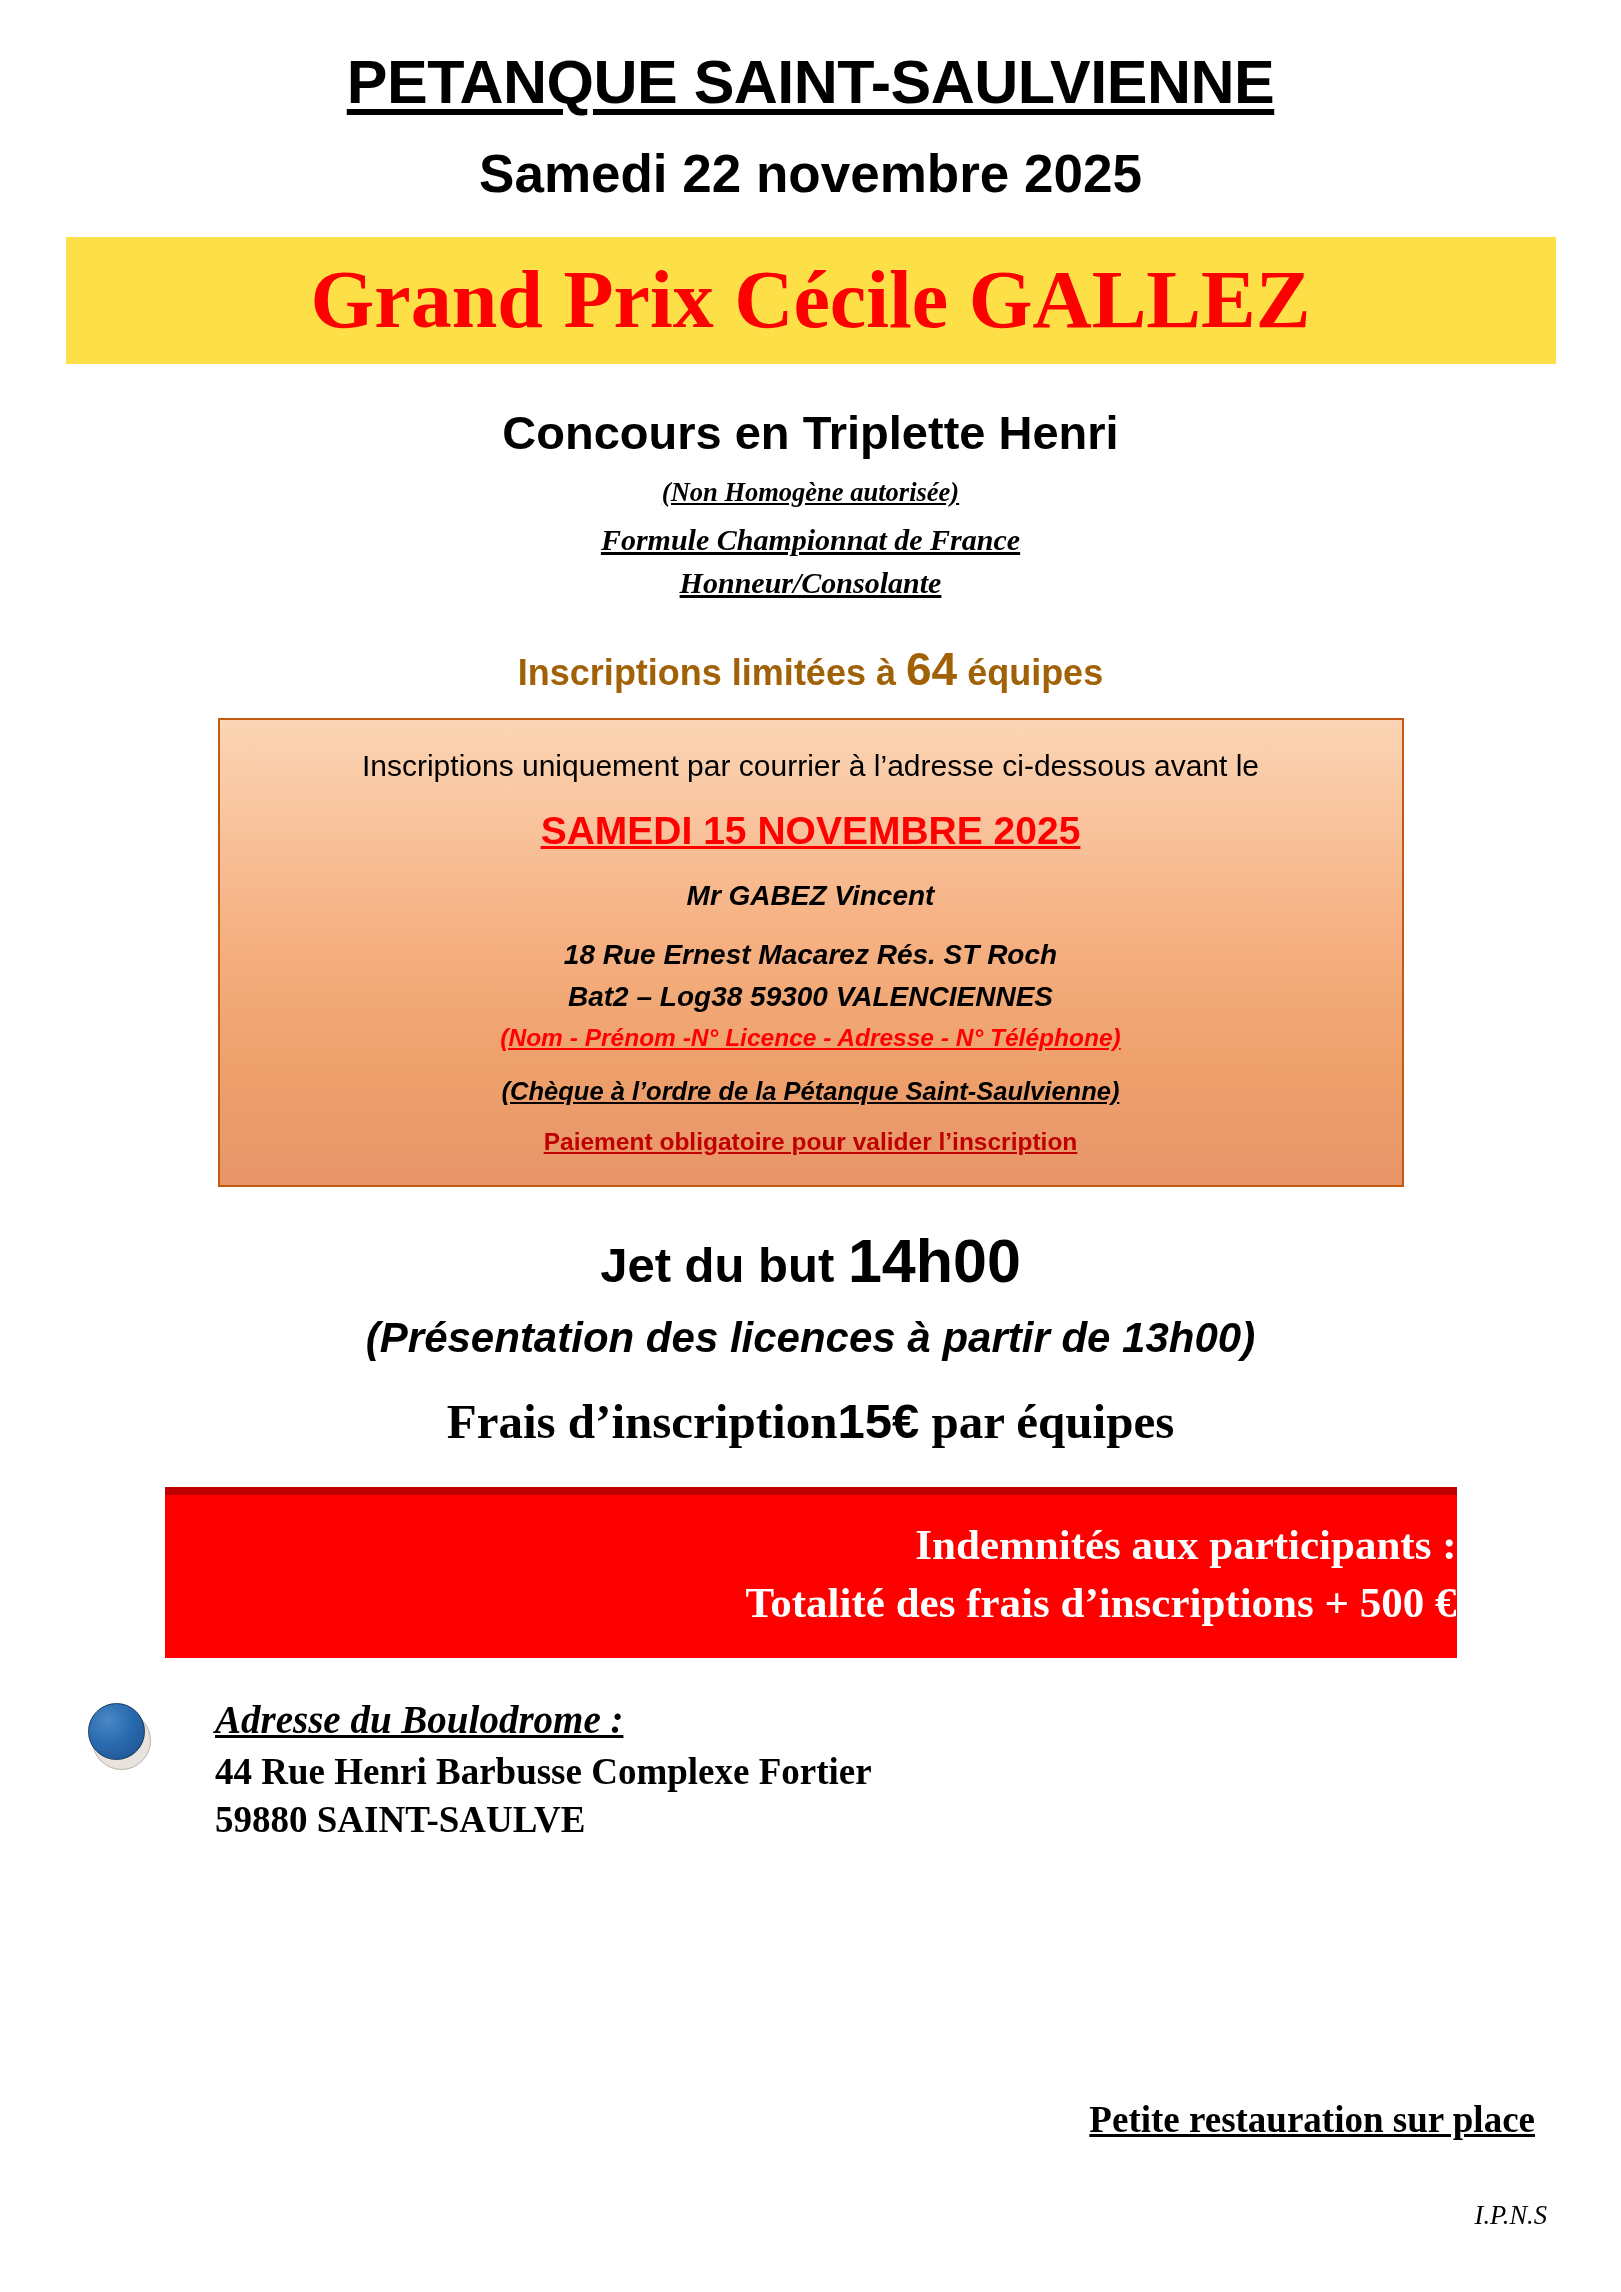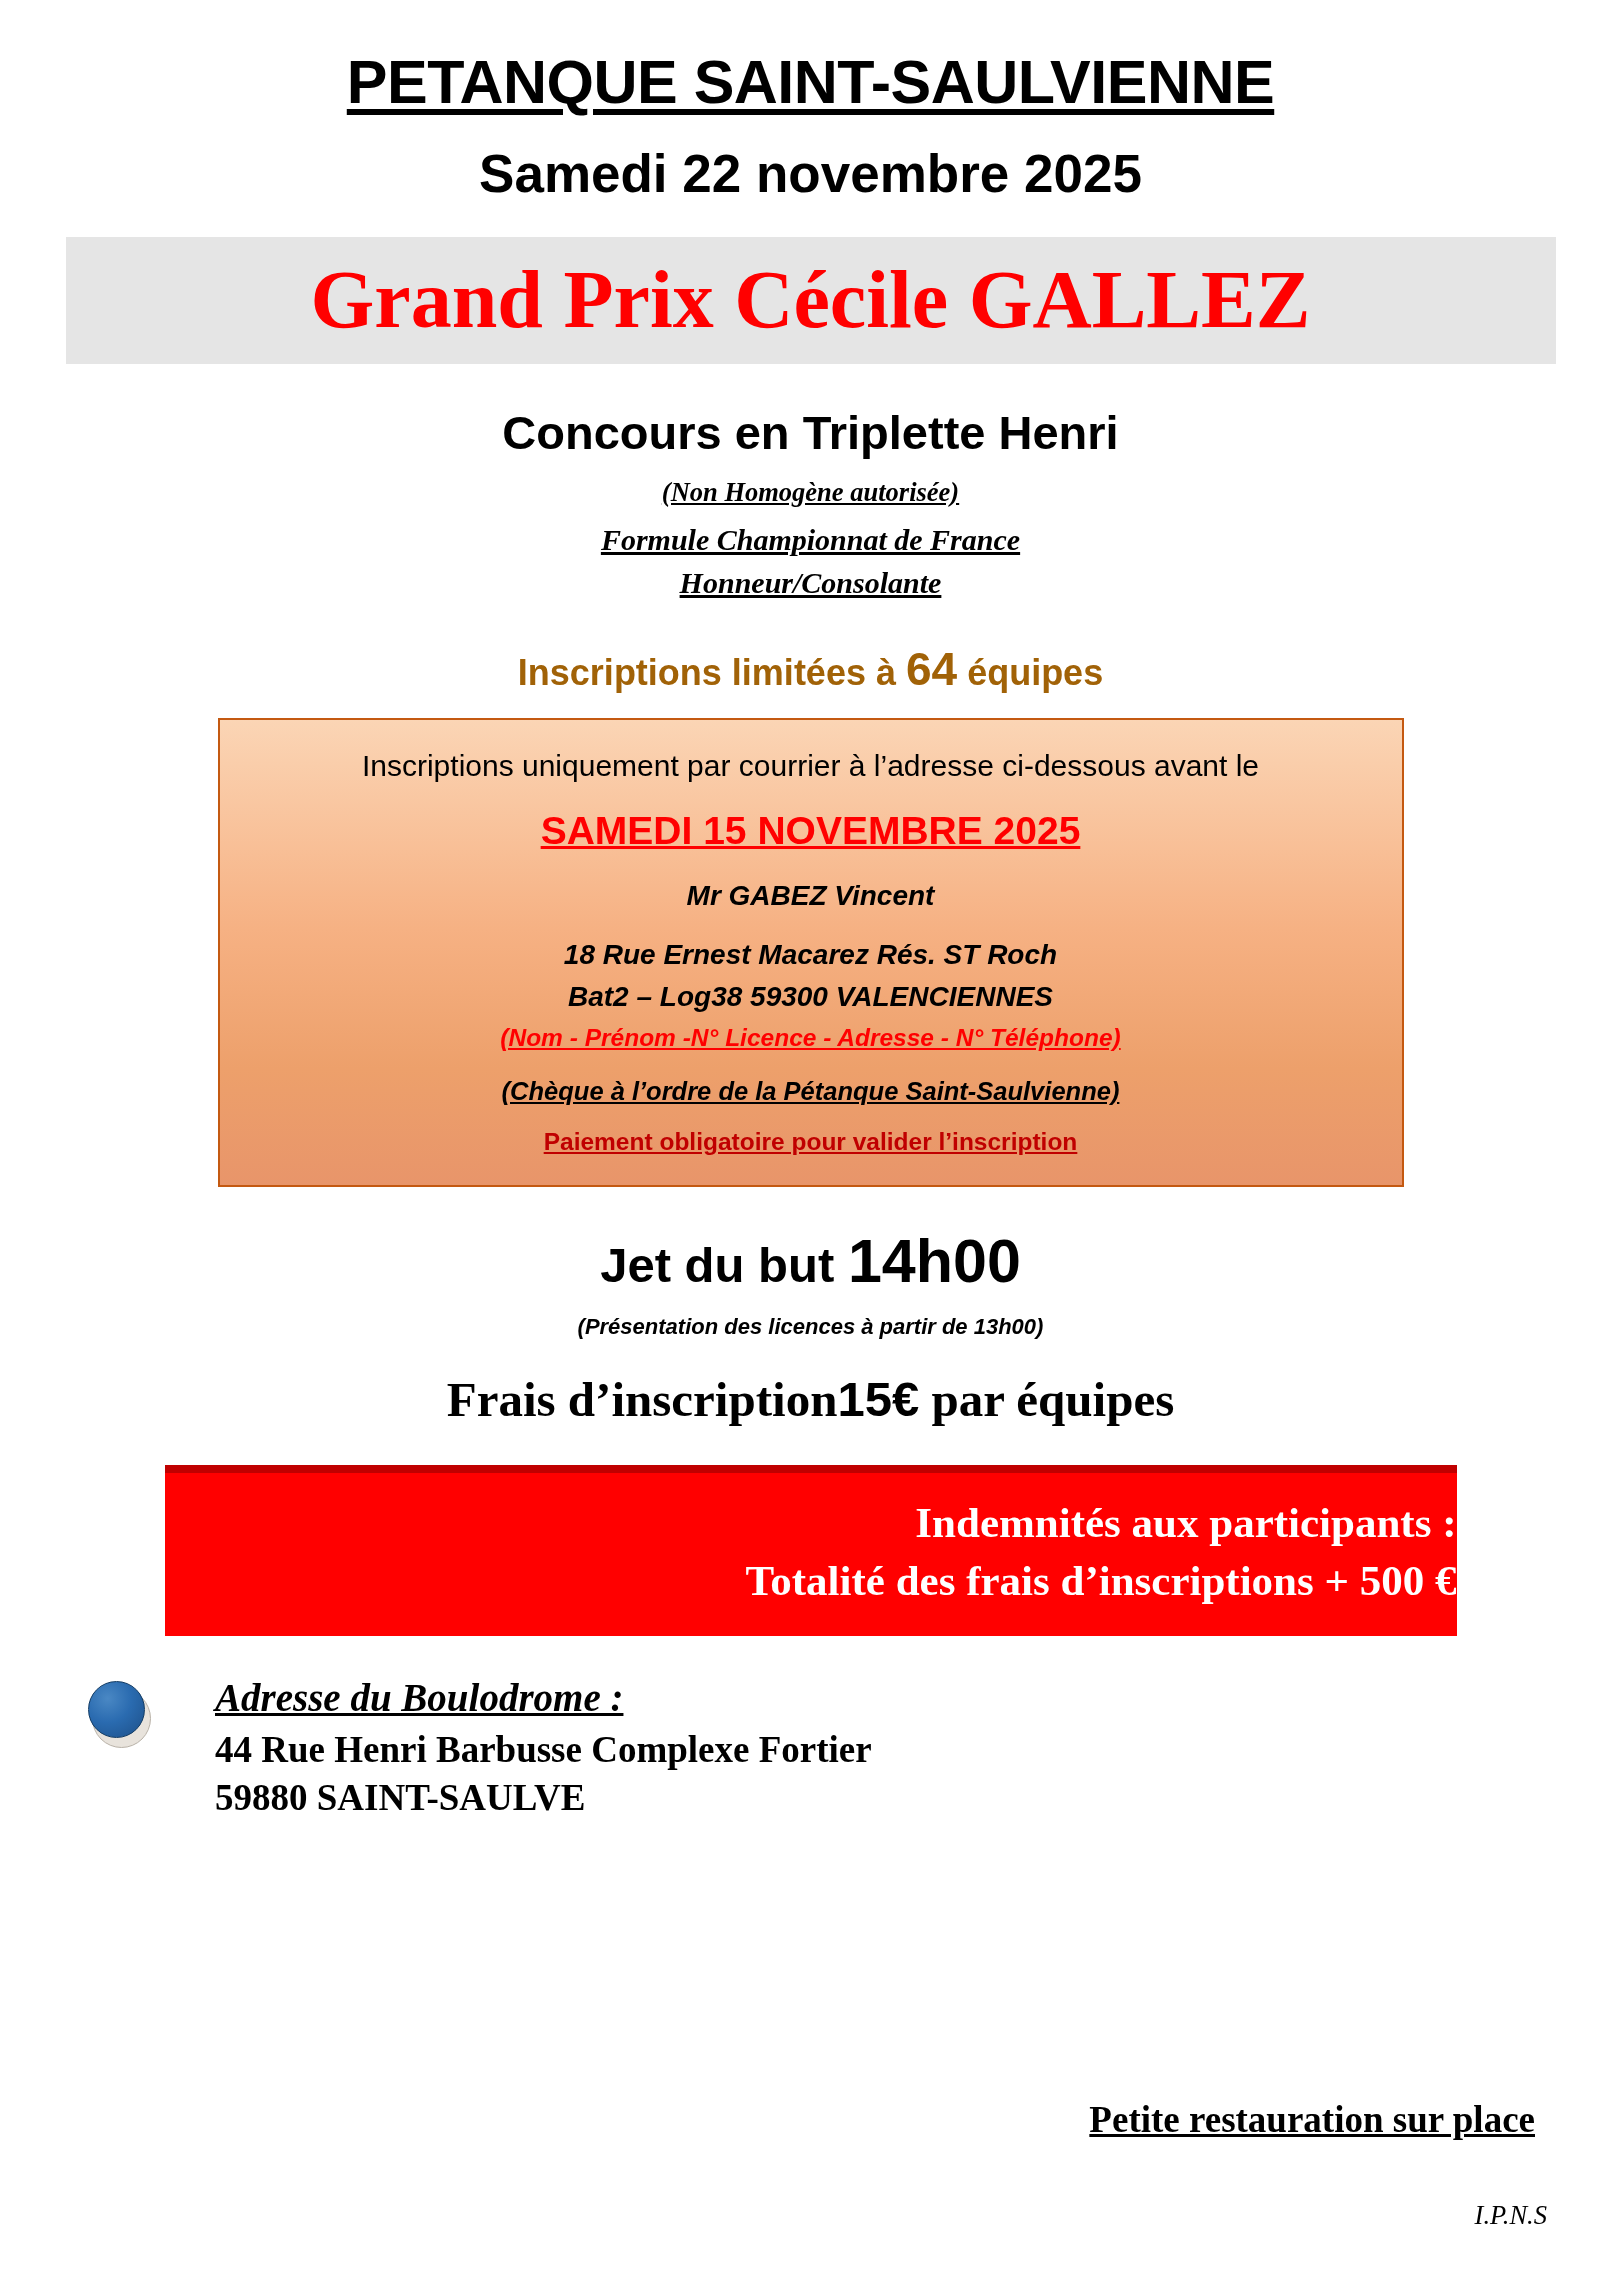--- a/index.html
+++ b/index.html
@@ -42,21 +42,21 @@
     font-family: "Liberation Sans", sans-serif;
     font-weight: bold;
     font-size: 53px;
     margin-top: 25.5px;
   }
 
   
   .gp-banner-wrap {
     margin: 33px auto 0 auto;
     width: 1490px;
-    background: #e5e5e5;
+    background: #fde047;
     height: 127px;
     display: flex;
     align-items: center;
     justify-content: center;
   }
   .gp-banner-text {
     font-family: "Liberation Serif", serif;
     font-weight: bold;
     font-size: 82px;
     color: #ff0000;
@@ -170,21 +170,21 @@
     font-weight: bold;
     font-size: 49px;
   }
   .jet .hour { font-size: 61px; }
   .licences {
     text-align: center;
     margin-top: 17.6px;
     font-family: "Liberation Sans", sans-serif;
     font-weight: bold;
     font-style: italic;
-    font-size: 22px;
+    font-size: 42px;
   }
   .frais {
     text-align: center;
     margin-top: 31px;
     font-family: "Liberation Serif", serif;
     font-weight: bold;
     font-size: 49px;
   }
   .frais .amount {
     font-family: "Liberation Sans", sans-serif;

